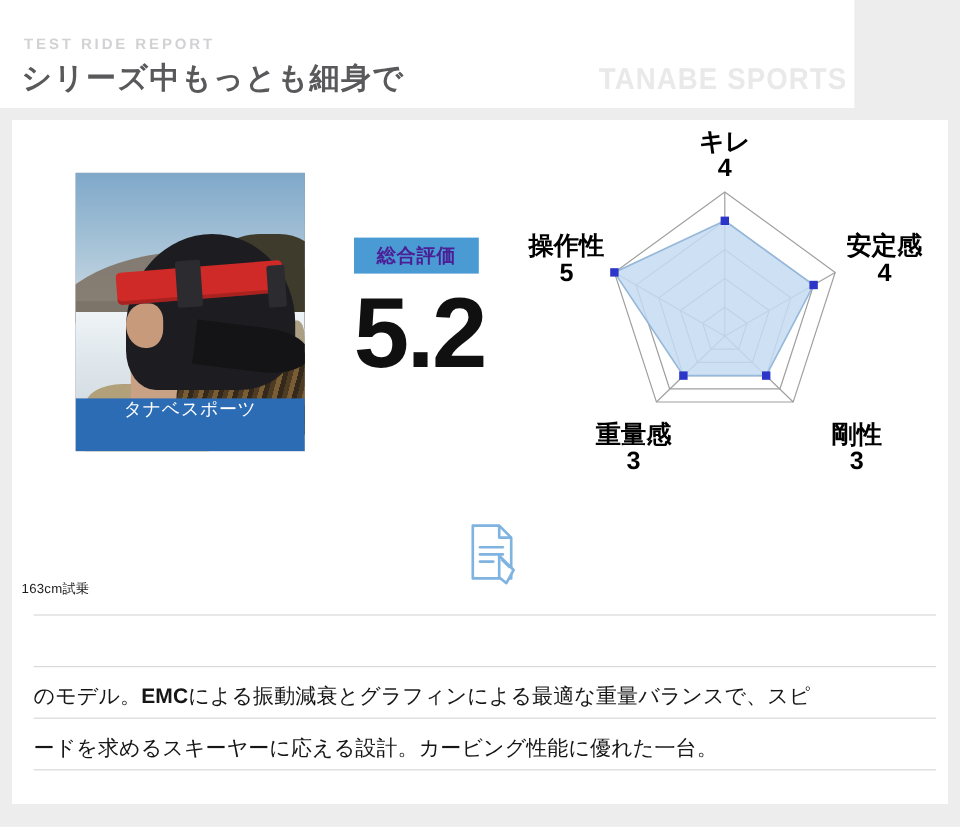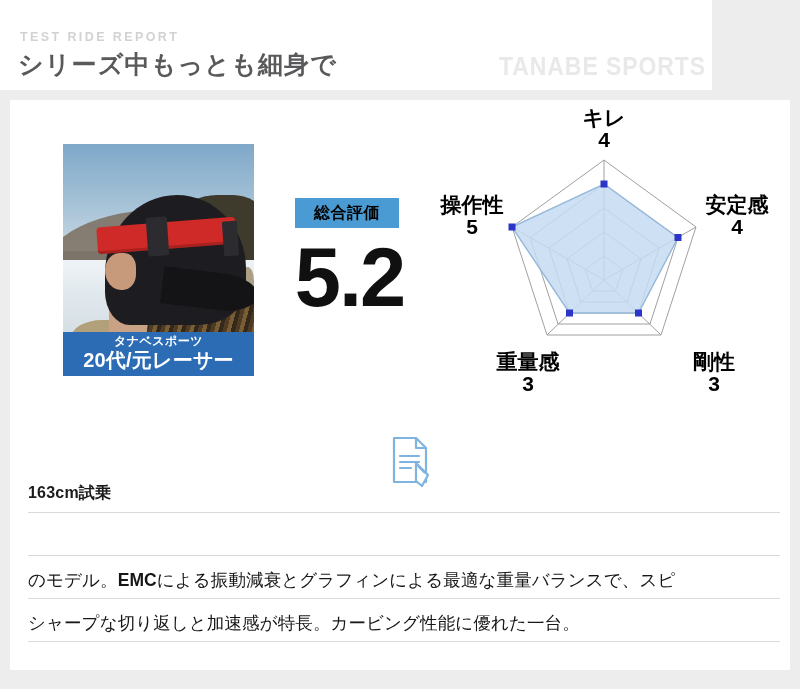--- a/index.html
+++ b/index.html
@@ -177,40 +177,40 @@
     left: 0; bottom: 0;
     width: 100%;
     height: 44px;
     background: #2b6cb5;
     color: #ffffff;
     text-align: center;
     box-sizing: border-box;
     padding-top: 3px;
   }
   .caption-small {
-    font-size: 12px;
-    font-weight: bold;
+    font-size: 15px;
+    font-weight: normal;
     letter-spacing: .5px;
     line-height: 13px;
   }
   .caption-large {
     font-size: 20px;
     font-weight: bold;
     letter-spacing: .2px;
     line-height: 25px;
   }
 
   
   .score-badge {
     position: absolute;
     left: 285px; top: 98px;
     width: 104px;
     height: 30px;
     background: #4a9bd4;
-    color: #000000;
+    color: #4c1d95;
     font-size: 16px;
     font-weight: bold;
     letter-spacing: .5px;
     display: flex;
     align-items: center;
     justify-content: center;
   }
   .score-value {
     position: absolute;
     left: 272px; top: 134px;
@@ -235,23 +235,23 @@
   .doc-icon {
     position: absolute;
     left: 370px; top: 330px;
     width: 60px;
     height: 60px;
   }
 
   
   .height-label {
     position: absolute;
-    left: 18px; top: 383px;
-    font-size: 16px;
-    font-weight: bold;
+    left: 8px; top: 383px;
+    font-size: 11px;
+    font-weight: normal;
     color: #1b1b1b;
     letter-spacing: .2px;
   }
   .divider {
     position: absolute;
     left: 18px;
     width: 752px;
     height: 1px;
     background: #d9d9d9;
   }
@@ -296,21 +296,20 @@
     <div class="photo-fur"></div>
     <div class="photo-cap"></div>
     <div class="photo-brim"></div>
     <div class="photo-ear"></div>
     <div class="photo-strap"></div>
     <div class="photo-strap-buckle"></div>
     <div class="photo-strap-clip"></div>
 
     <div class="photo-caption">
       <div class="caption-small">タナベスポーツ</div>
-      <div class="caption-large">20代/元レーサー</div>
     </div>
   </div>
 
   <div class="score-badge">総合評価</div>
   <div class="score-value">5.2</div>
 
   <svg class="radar" viewBox="0 0 372 300">
     <g>
 
       <polygon points="186,52 278,119 243,227 129,227 94,119" fill="none" stroke="#a0a0a0" stroke-width="1"></polygon>
@@ -371,15 +370,15 @@
   <div class="height-label">163cm試乗</div>
 
   <div class="divider d1"></div>
   <div class="divider d2"></div>
   <div class="divider d3"></div>
   <div class="divider d4"></div>
 
   <div class="body-line bl2">
     <span>のモデル。</span><span class="b">EMC</span><span>による振動減衰とグラフィンによる最適な重量バランスで、スピ</span>
   </div>
-  <div class="body-line bl3">シャープな切り返しと加速感が特長。カービング性能に優れた一台。</div>
+  <div class="body-line bl3">ードを求めるスキーヤーに応える設計。カービング性能に優れた一台。</div>
 
 </div>
 
 </body></html>

